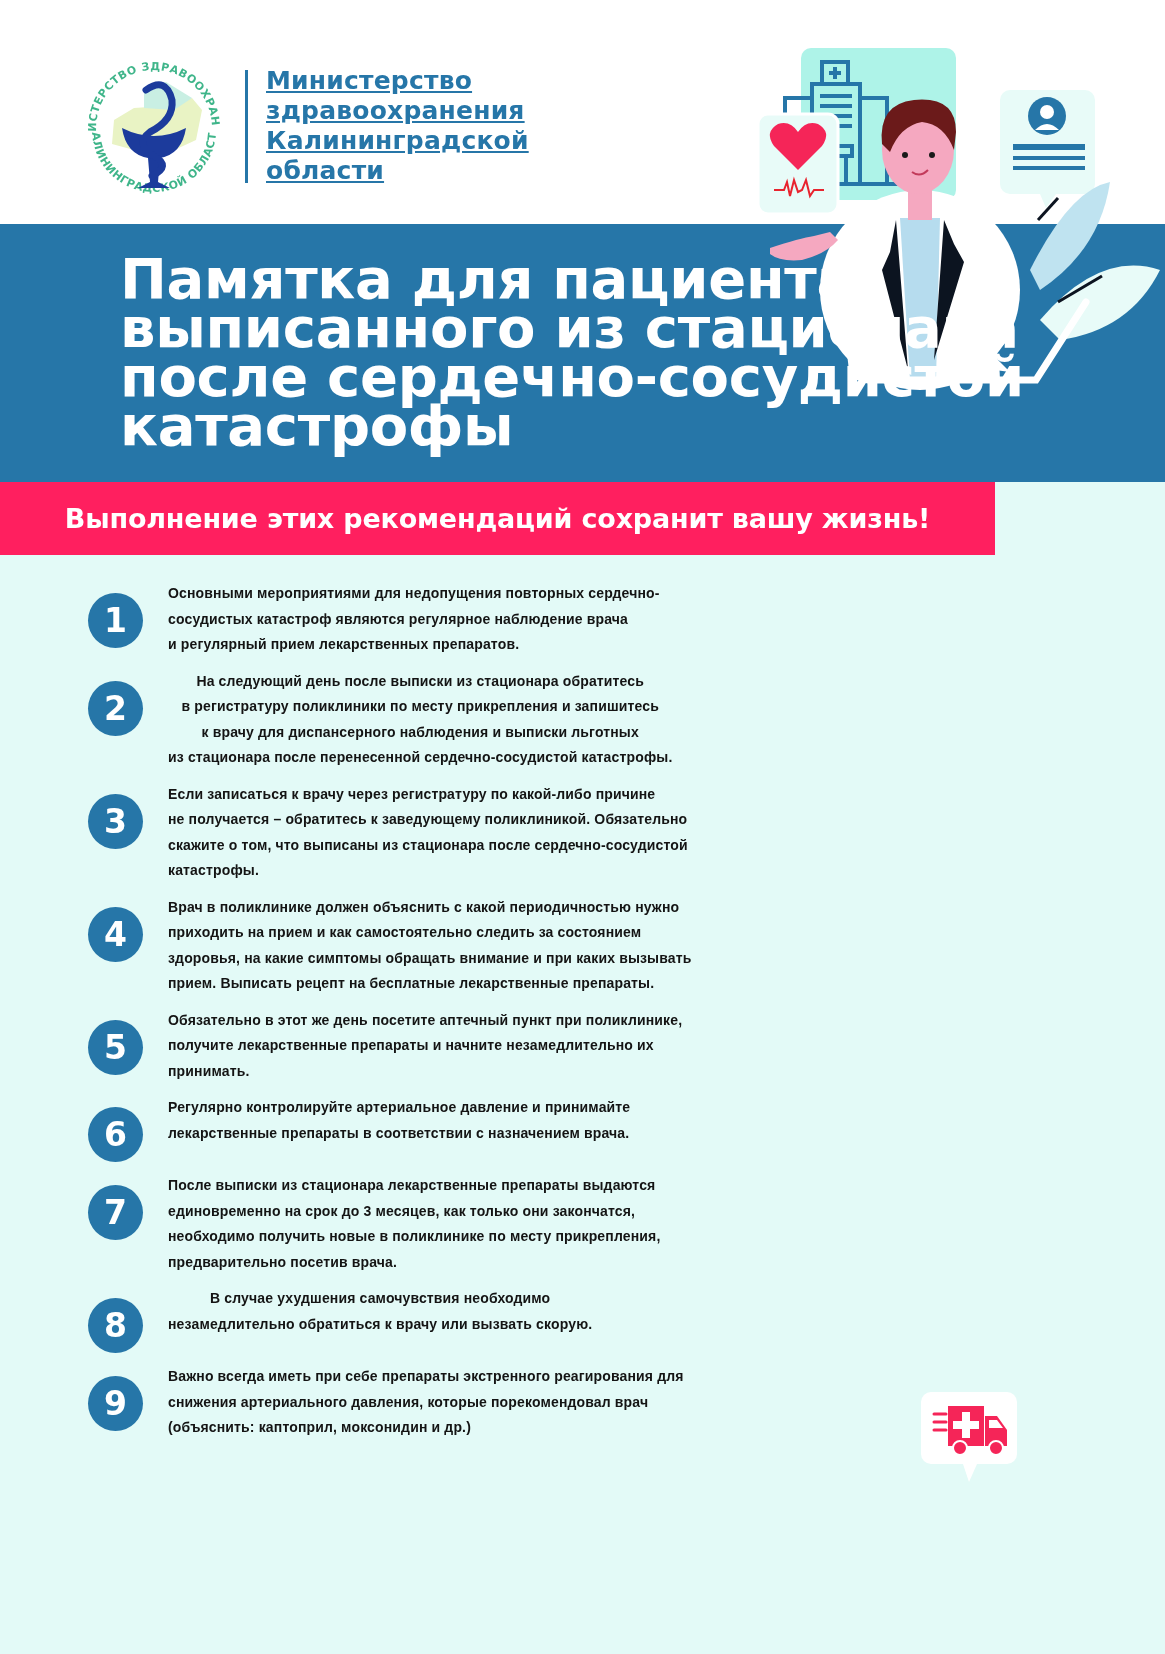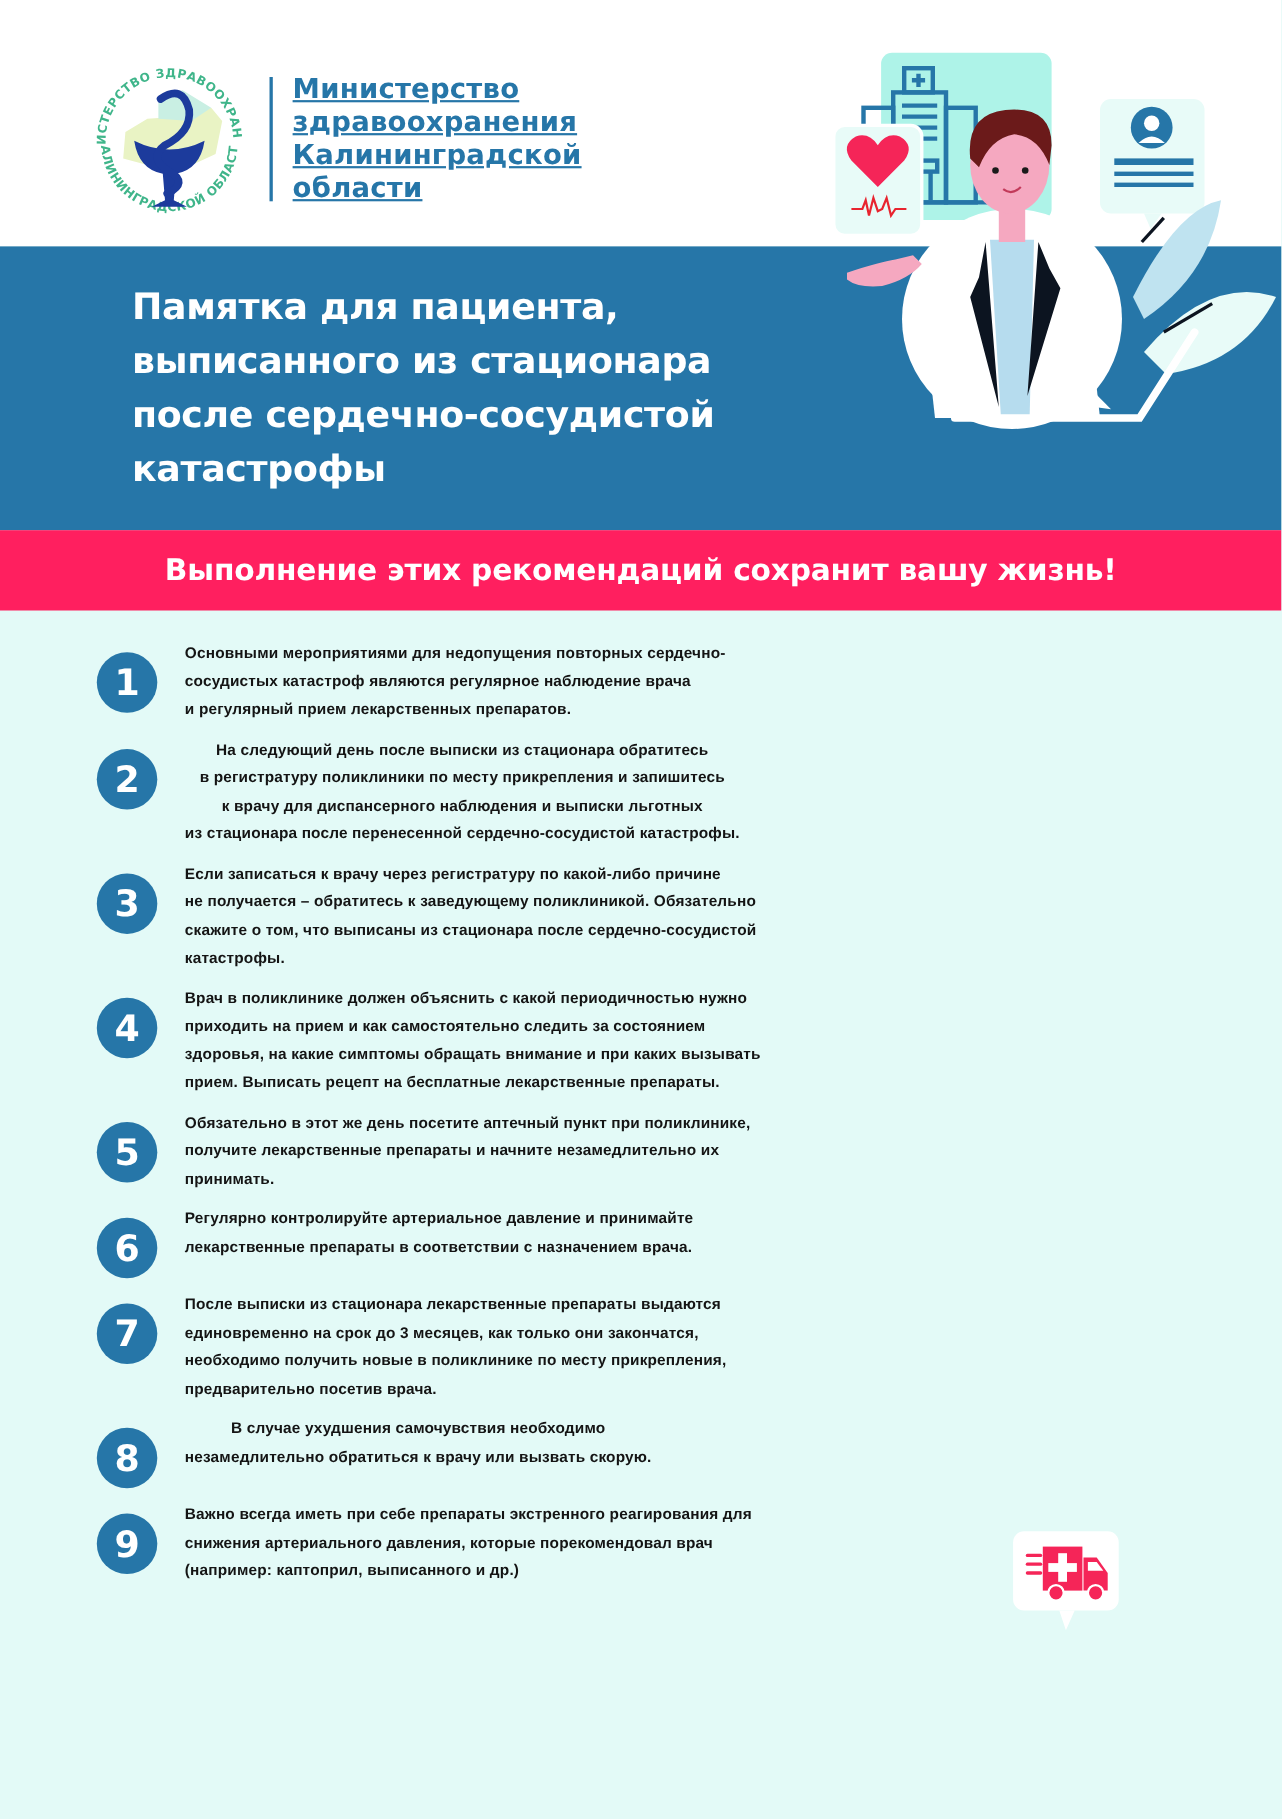--- a/index.html
+++ b/index.html
@@ -6,24 +6,24 @@
   html, body { width: 1165px; height: 1654px; overflow: hidden; }
   body { background: #e3faf7; font-family: "DejaVu Sans", sans-serif; position: relative; }
 
   .header { position: absolute; left: 0; top: 0; width: 1165px; height: 224px; background: #ffffff; }
   .logo { position: absolute; left: 74px; top: 48px; width: 160px; height: 160px; }
   .logo-divider { position: absolute; left: 245px; top: 70px; width: 3px; height: 113px; background: #2676a8; }
   .ministry-name { position: absolute; left: 266px; top: 66px; color: #2676a8; font-weight: bold; font-size: 25px; line-height: 30px; letter-spacing: 0.2px; }
   .ministry-name span { display: block; text-decoration: underline; }
 
   .title-band { position: absolute; left: 0; top: 224px; width: 1165px; height: 258px; background: #2676a8; }
-  .title { position: absolute; left: 120px; top: 254px; color: #ffffff; font-weight: bold; font-size: 33px; line-height: 49px; letter-spacing: -0.3px; z-index: 3; }
+  .title { position: absolute; left: 120px; top: 254px; color: #ffffff; font-weight: bold; font-size: 56px; line-height: 49px; letter-spacing: -0.3px; z-index: 3; }
   .title span { display: block; white-space: nowrap; }
 
-  .banner { position: absolute; left: 0; top: 482px; width: 1165px; height: 73px; background: #ff1f5f; display: flex; align-items: center; justify-content: center; text-align: right; }
+  .banner { position: absolute; left: 0; top: 482px; width: 995px; height: 73px; background: #ff1f5f; display: flex; align-items: center; justify-content: center; text-align: right; }
   .banner-text { color: #ffffff; font-weight: bold; font-size: 27px; letter-spacing: -0.2px; }
 
   .illustration { position: absolute; left: 740px; top: 40px; width: 425px; height: 380px; z-index: 2; }
 
   .list { position: absolute; left: 88px; top: 593px; width: 1060px; }
   .item { display: flex; align-items: flex-start; }
   .num { flex: 0 0 55px; width: 55px; height: 55px; border-radius: 50%; background: #2676a8; color: #ffffff; font-weight: bold; font-size: 33px; display: flex; align-items: center; justify-content: center; margin-right: 25px; }
   .text { color: #141414; font-size: 14px; line-height: 25.5px; font-family: "Liberation Sans", sans-serif; font-weight: bold; letter-spacing: 0.15px; }
   .text span { display: block; white-space: nowrap; }
 
@@ -202,21 +202,21 @@
     <div class="text" style="margin-top:-12px;text-align:center;">
       <span>В случае ухудшения самочувствия необходимо</span>
       <span>незамедлительно обратиться к врачу или вызвать скорую.</span>
     </div>
   </div>
   <div class="item">
     <div class="num">9</div>
     <div class="text" style="margin-top:-12px;">
       <span>Важно всегда иметь при себе препараты экстренного реагирования для</span>
       <span>снижения артериального давления, которые порекомендовал врач</span>
-      <span>(например: каптоприл, выписанного и др.)</span>
+      <span>(объяснить: каптоприл, моксонидин и др.)</span>
     </div>
   </div>
 </div>
 
 <svg class="ambulance" viewBox="0 0 100 95">
   <rect x="2" y="2" width="96" height="72" rx="10" fill="#ffffff"></rect>
   <path d="M44 74 L50 92 L58 74 Z" fill="#ffffff"></path>
   <g stroke="#f52558" stroke-width="3" stroke-linecap="round">
     <line x1="15" y1="24" x2="27" y2="24"></line>
       <line x1="15" y1="32" x2="27" y2="32"></line>

